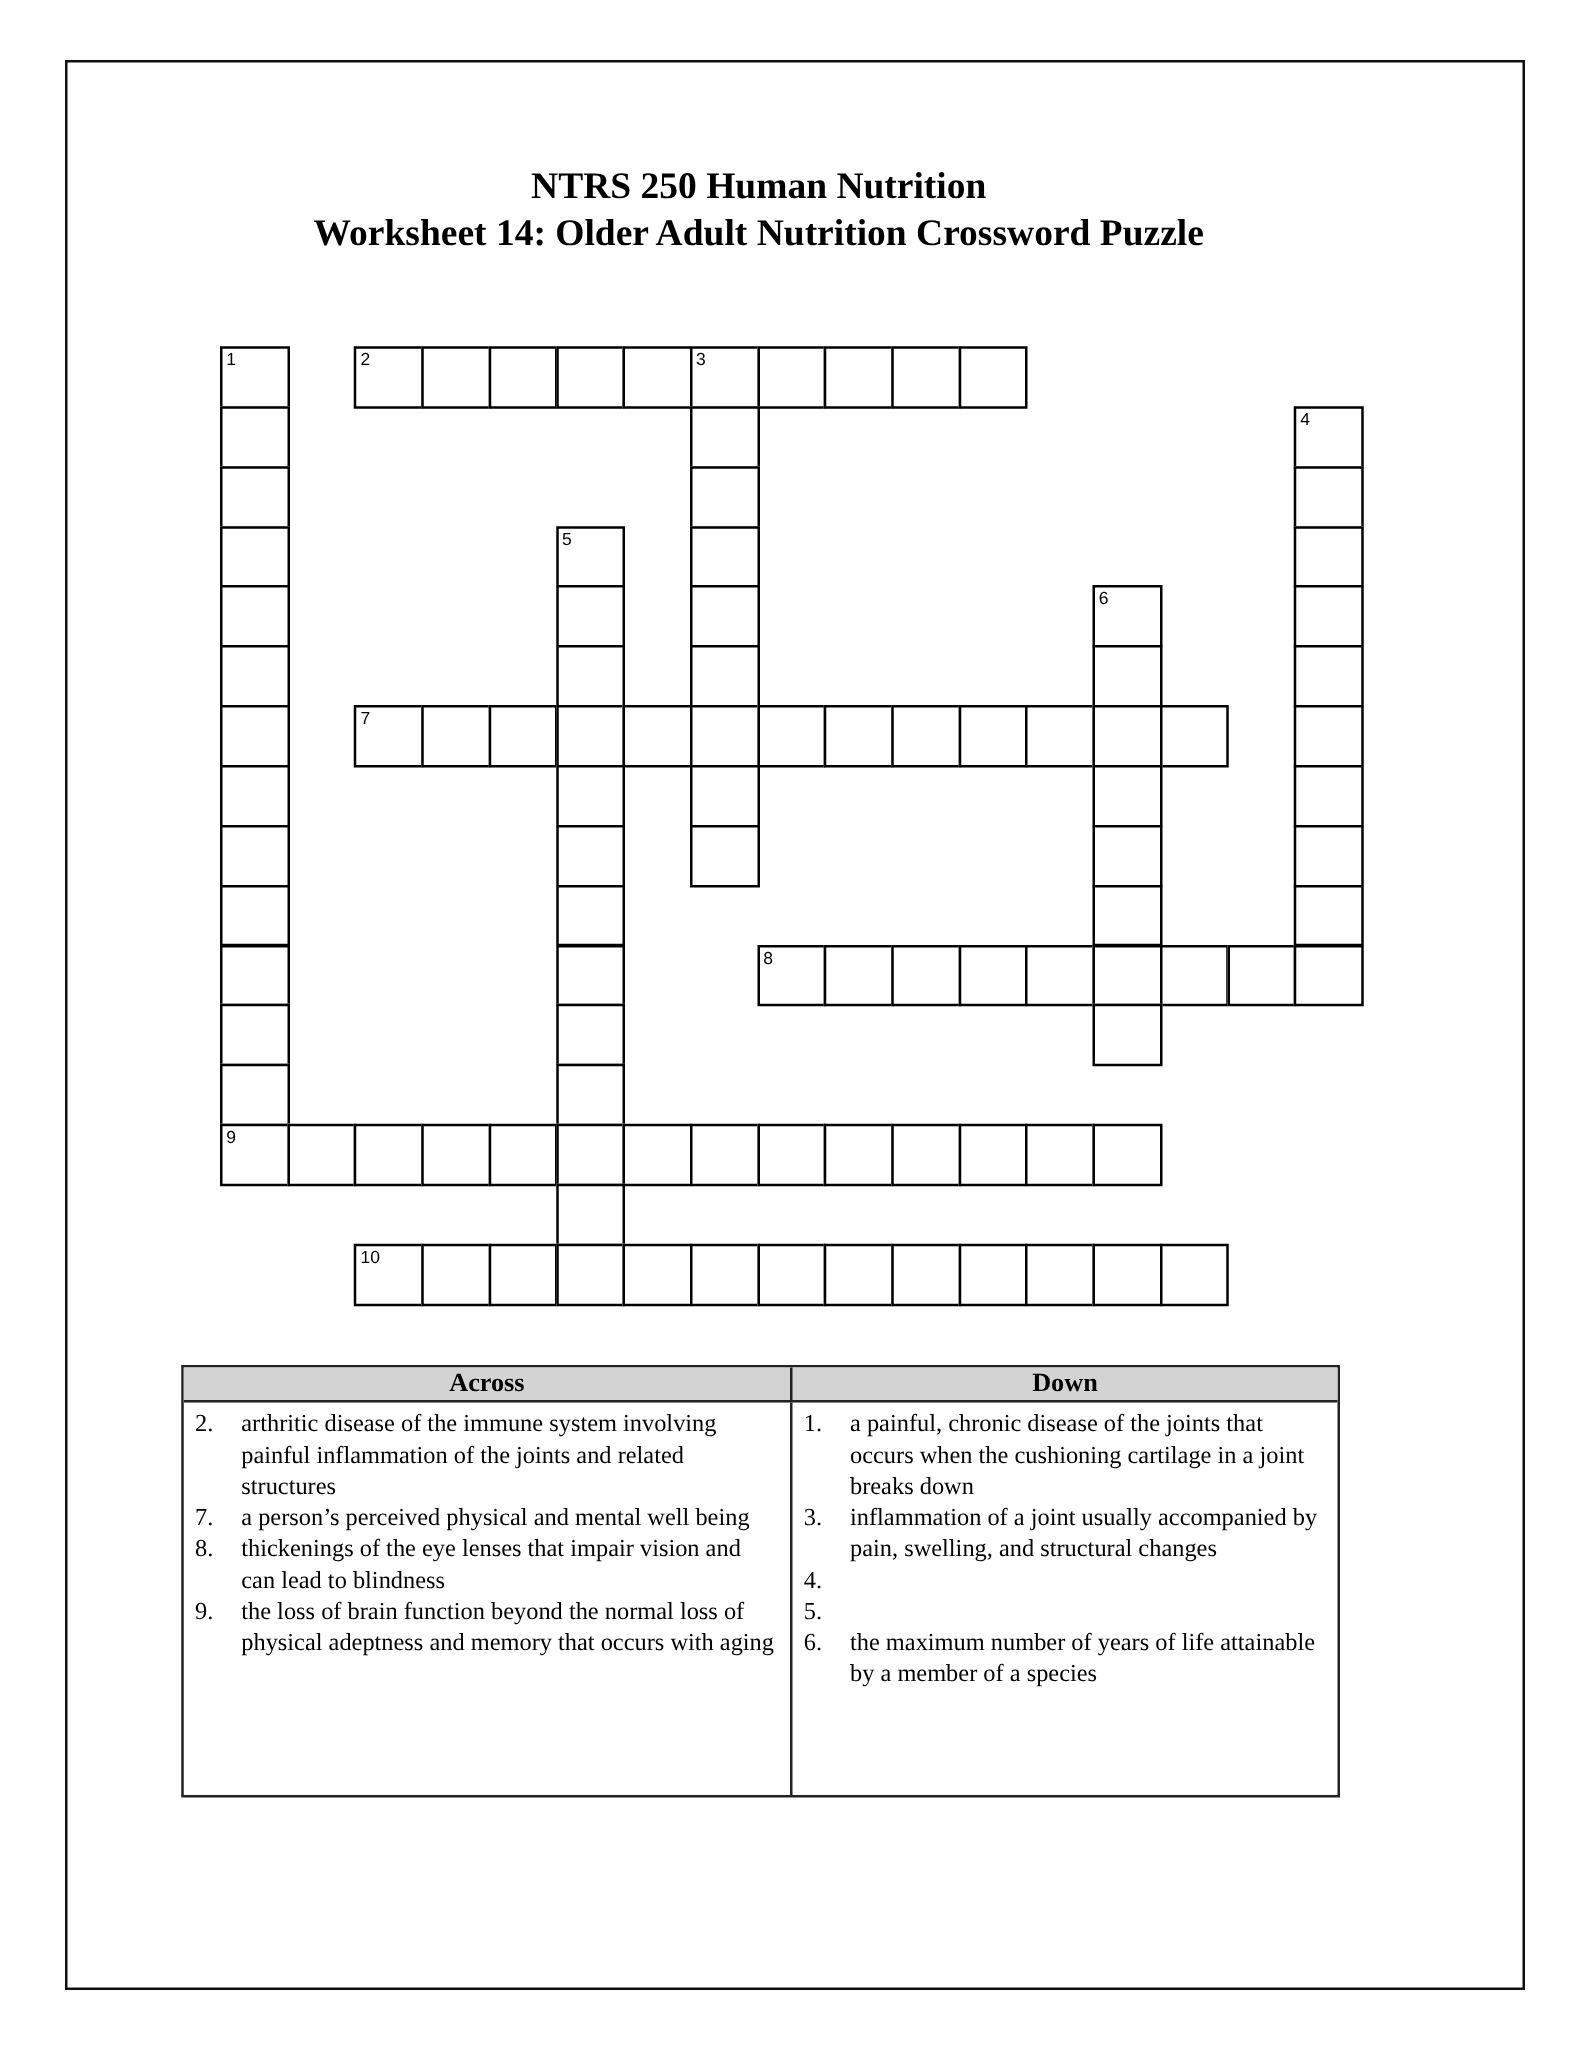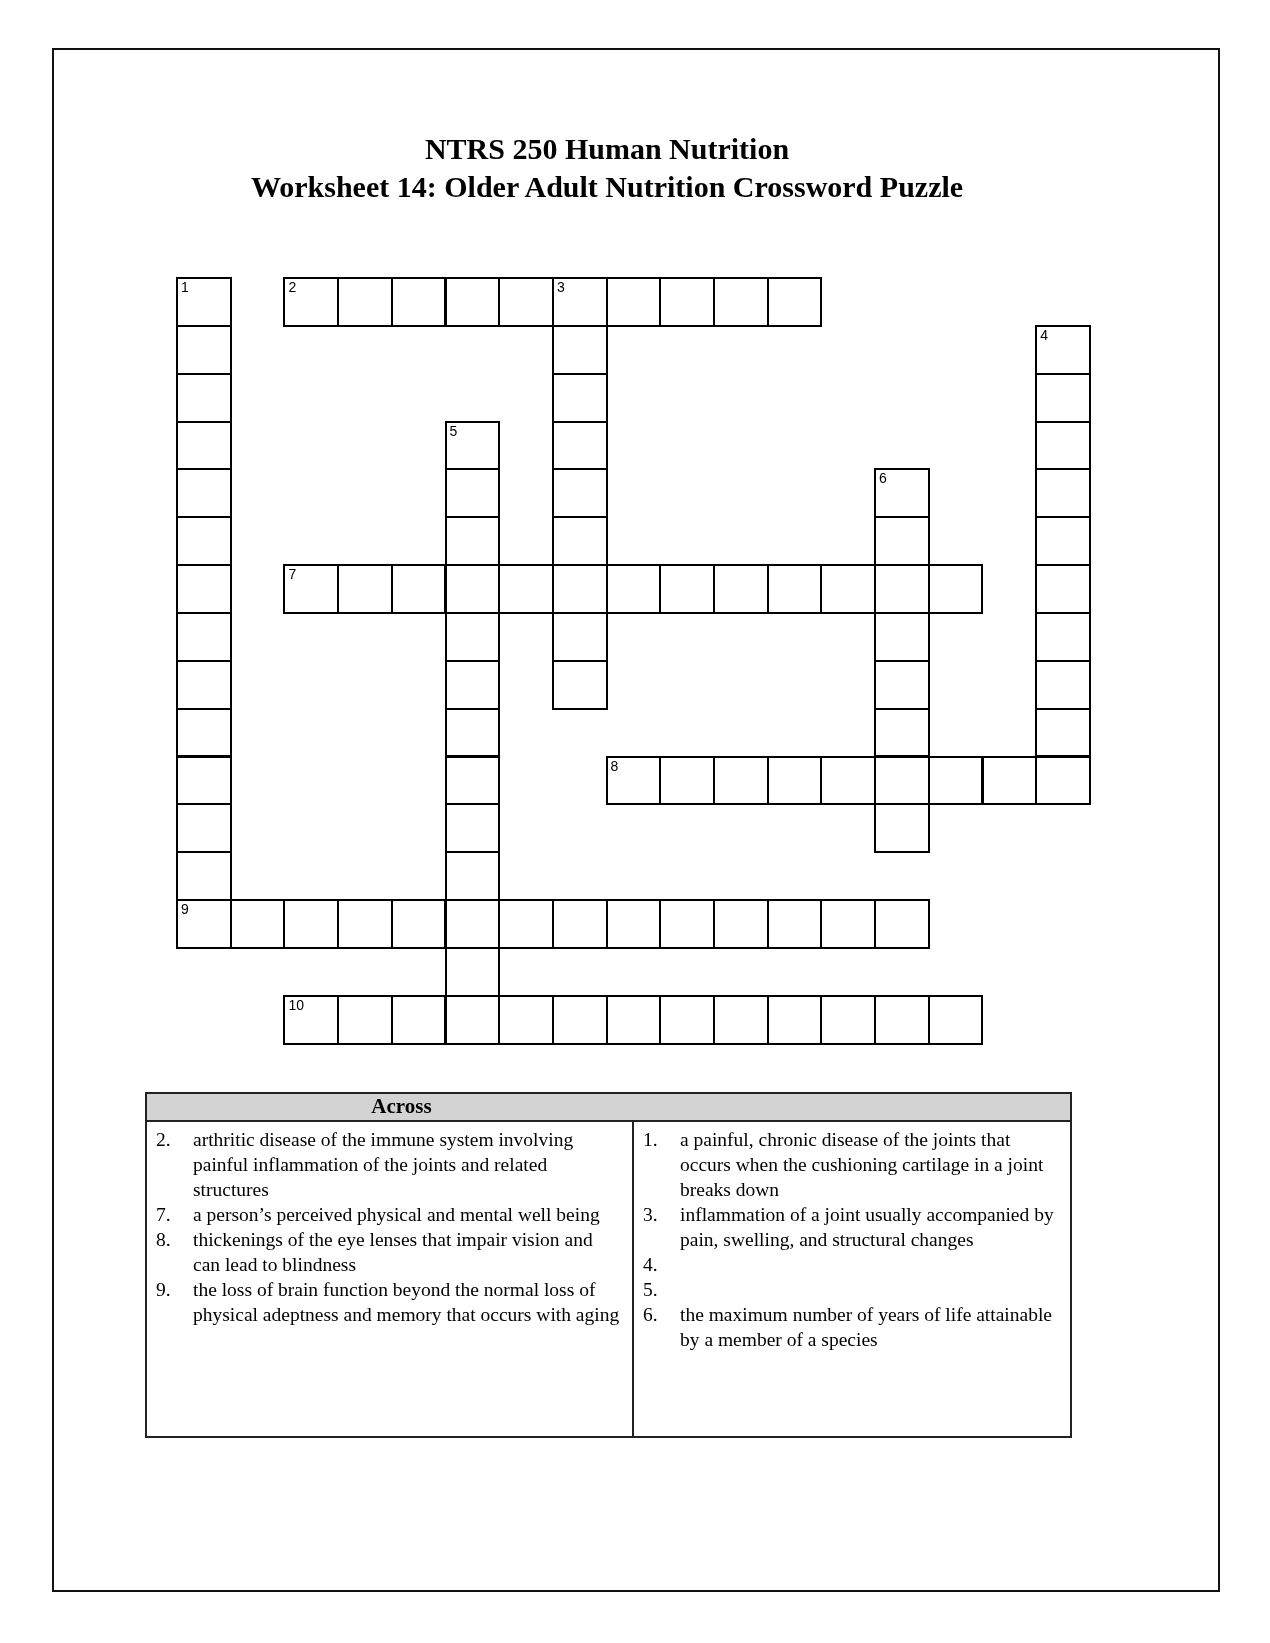--- a/index.html
+++ b/index.html
@@ -63,21 +63,20 @@
     flex: none;
     height: 26px;
     background: #d3d3d3;
     border-bottom: 2px solid #222222;
     font-weight: bold;
     font-size: 21px;
   }
   .header-cell {
     text-align: center;
     line-height: 25px;
-    padding-left: 12px;
   }
   #across-header { width: 485px; flex: none; }
   #down-header { flex: 1; border-left: 2px solid #222222; }
   #clue-body-row { display: flex; flex: 1; }
   #across-clues { width: 485px; flex: none; padding-top: 5px; }
   #down-clues { flex: 1; border-left: 2px solid #222222; padding-top: 5px; }
   .clue-item { display: flex; }
   .clue-number {
     flex: none;
     width: 37px;
@@ -219,20 +218,21 @@
       <div class="cell" style="left: 537px; top: 717.75px; width: 55.7px; height: 49.85px;"></div>
       <div class="cell" style="left: 590.7px; top: 717.75px; width: 55.7px; height: 49.85px;"></div>
       <div class="cell" style="left: 644.4px; top: 717.75px; width: 55.7px; height: 49.85px;"></div>
       <div class="cell" style="left: 698.1px; top: 717.75px; width: 55.7px; height: 49.85px;"></div>
       <div class="cell" style="left: 751.8px; top: 717.75px; width: 55.7px; height: 49.85px;"></div>
     </div>
 
   <div id="clue-table">
     <div id="clue-header-row">
       <div id="across-header" class="header-cell">Across</div>
+      <div id="down-header" class="header-cell">Down</div>
     </div>
     <div id="clue-body-row">
       <div id="across-clues">
           <div class="clue-item">
             <div class="clue-number">2.</div>
             <div class="clue-text">arthritic disease of the immune system involving painful inflammation of the joints and related structures</div>
           </div>
           <div class="clue-item">
             <div class="clue-number">7.</div>
             <div class="clue-text">a person’s perceived physical and mental well being</div>

